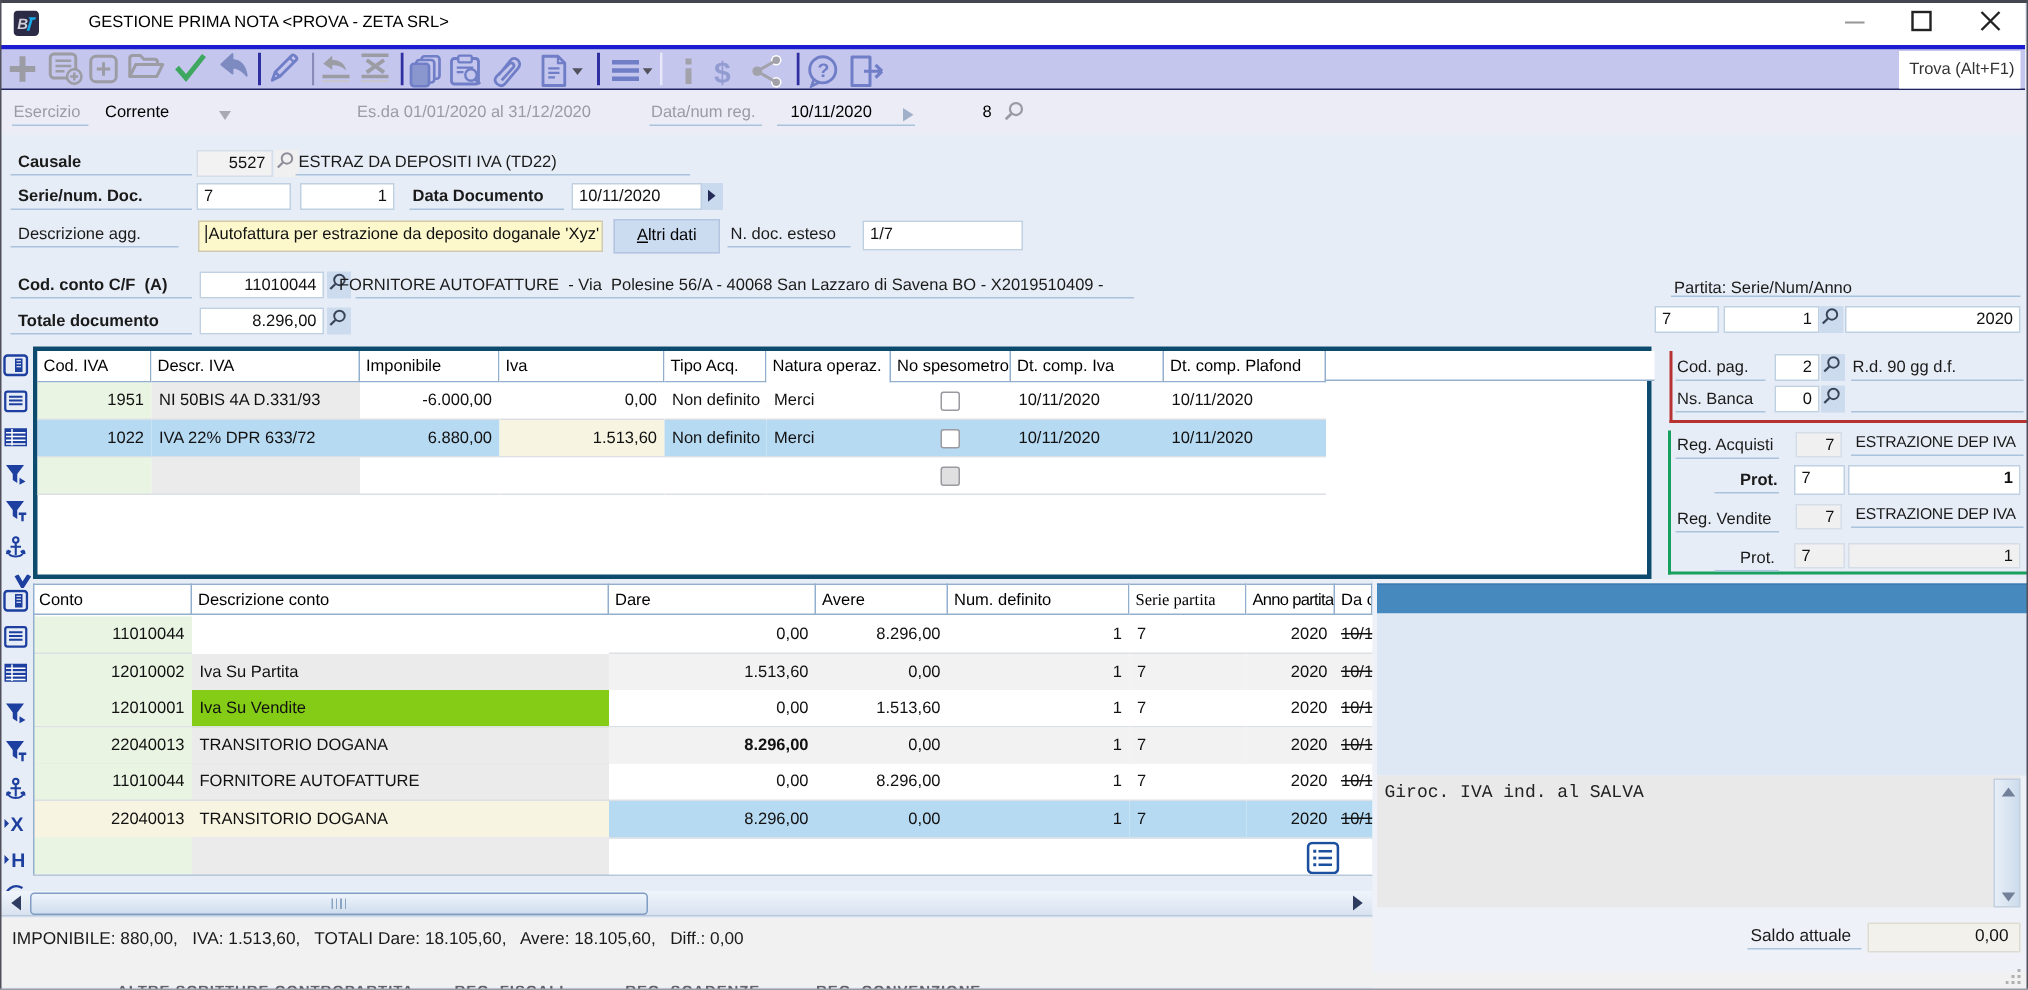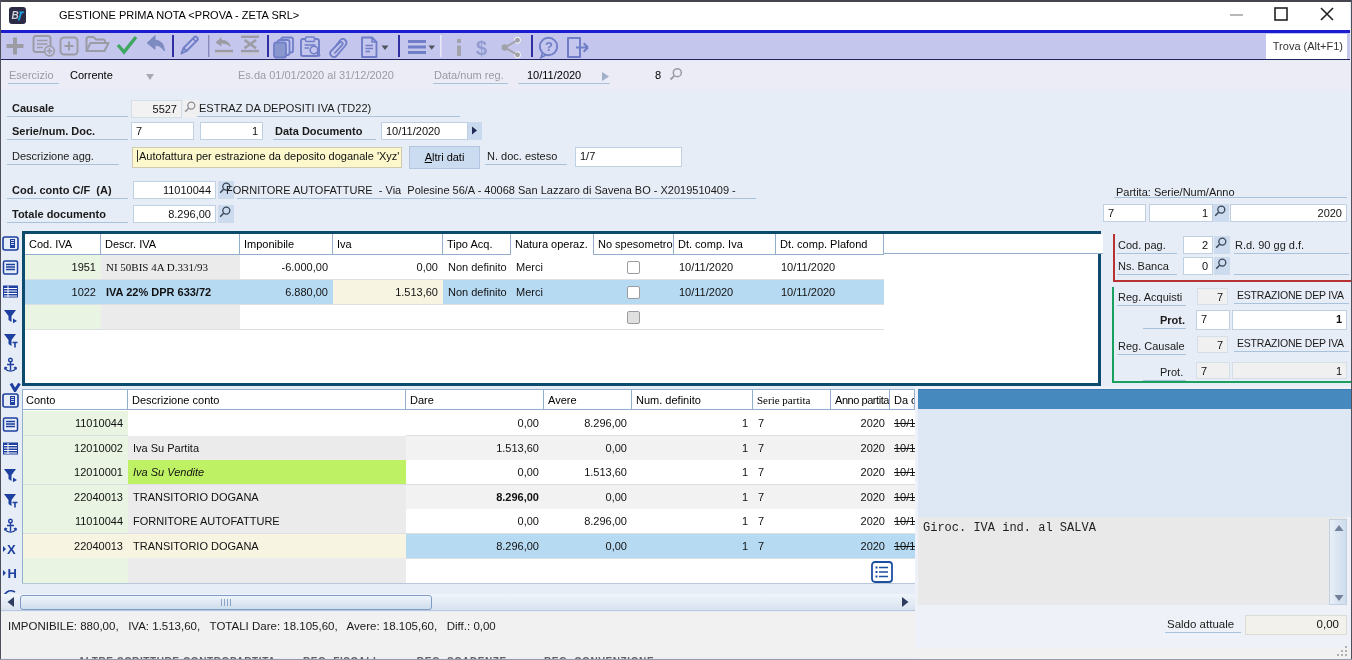--- a/index.html
+++ b/index.html
@@ -243,21 +243,21 @@
 <div class="abs" style="left:1112px;top:287px;width:240px;height:96px;border-left:2px solid #17a05e;border-bottom:2px solid #17a05e;"></div>
 <div class="lbl" style="left:1118px;top:291px;">Reg. Acquisti</div>
 <div class="abs ul" style="left:1117px;top:292px;width:69px;height:14px;"></div>
 <div class="fld ra" style="left:1197px;top:288px;width:31px;height:17px;background:#f0f0f0;border-color:#d5dde8;">7</div>
 <div class="lbl" style="left:1237px;top:289px;font-size:10.5px;letter-spacing:-0.2px;">ESTRAZIONE DEP IVA</div>
 <div class="abs ul" style="left:1234px;top:290px;width:115px;height:14px;"></div>
 <div class="lbl b" style="left:1160px;top:314px;">Prot.</div>
 <div class="abs ul" style="left:1143px;top:315px;width:43px;height:14px;"></div>
 <div class="fld" style="left:1196px;top:310px;width:34px;height:20px;">7</div>
 <div class="fld ra b" style="left:1232px;top:310px;width:115px;height:20px;">1</div>
-<div class="lbl" style="left:1118px;top:340px;">Reg. Causale</div>
+<div class="lbl" style="left:1118px;top:340px;">Reg. Vendite</div>
 <div class="abs ul" style="left:1117px;top:341px;width:69px;height:14px;"></div>
 <div class="fld ra" style="left:1197px;top:336px;width:31px;height:17px;background:#f0f0f0;border-color:#d5dde8;">7</div>
 <div class="lbl" style="left:1237px;top:337px;font-size:10.5px;letter-spacing:-0.2px;">ESTRAZIONE DEP IVA</div>
 <div class="abs ul" style="left:1234px;top:338px;width:115px;height:14px;"></div>
 <div class="lbl" style="left:1160px;top:366px;">Prot.</div>
 <div class="abs ul" style="left:1143px;top:367px;width:43px;height:14px;"></div>
 <div class="fld" style="left:1196px;top:362px;width:34px;height:17px;background:#f0f0f0;border-color:#d5dde8;">7</div>
 <div class="fld ra" style="left:1232px;top:362px;width:115px;height:17px;background:#f0f0f0;border-color:#d5dde8;">1</div>
 
 <div id="ivagrid" class="abs" style="left:22px;top:231px;width:1079px;height:155px;background:#fff;border:3px solid #0c4a6e;">
@@ -265,30 +265,30 @@
       <div class="hcell" style="left:76px;top:0;width:139px;height:21px;border-top:none;">Descr. IVA</div>
       <div class="hcell" style="left:215px;top:0;width:93px;height:21px;border-top:none;">Imponibile</div>
       <div class="hcell" style="left:308px;top:0;width:110px;height:21px;border-top:none;">Iva</div>
       <div class="hcell" style="left:418px;top:0;width:68px;height:21px;border-top:none;">Tipo Acq.</div>
       <div class="hcell" style="left:486px;top:0;width:83px;height:38px;border-top:none;">Natura operaz.</div>
       <div class="hcell" style="left:569px;top:0;width:80px;height:21px;border-top:none;">No spesometro</div>
       <div class="hcell" style="left:649px;top:0;width:102px;height:21px;border-top:none;">Dt. comp. Iva</div>
       <div class="hcell" style="left:751px;top:0;width:108px;height:21px;border-top:none;">Dt. comp. Plafond</div>
       <div class="abs" style="left:859px;top:0;width:219px;height:20px;background:#fff;border-bottom:1px solid #93afce;"></div>
       <div class="gcell" style="left:0px;top:21px;width:76px;height:25px;line-height:25px;background:#e9f4e2;text-align:right;">1951</div>
-      <div class="gcell" style="left:76px;top:21px;width:139px;height:25px;line-height:25px;background:#ebebeb;font-family:Liberation Serif, serif;">NI 50BIS 4A D.331/93</div>
+      <div class="gcell" style="left:76px;top:21px;width:139px;height:25px;line-height:25px;background:#ebebeb;">NI 50BIS 4A D.331/93</div>
       <div class="gcell" style="left:215px;top:21px;width:93px;height:25px;line-height:25px;background:#fff;text-align:right;">-6.000,00</div>
       <div class="gcell" style="left:308px;top:21px;width:110px;height:25px;line-height:25px;background:#fff;text-align:right;">0,00</div>
       <div class="gcell" style="left:418px;top:21px;width:68px;height:25px;line-height:25px;background:#fff;">Non definito</div>
       <div class="gcell" style="left:486px;top:21px;width:83px;height:25px;line-height:25px;background:#fff;">Merci</div>
       <div class="gcell" style="left:569px;top:21px;width:80px;height:25px;line-height:25px;background:#fff;"></div>
       <div class="gcell" style="left:649px;top:21px;width:102px;height:25px;line-height:25px;background:#fff;">10/11/2020</div>
       <div class="gcell" style="left:751px;top:21px;width:108px;height:25px;line-height:25px;background:#fff;">10/11/2020</div>
       <div class="gcell" style="left:0px;top:46px;width:76px;height:25px;line-height:25px;background:#b7daf3;text-align:right;">1022</div>
-      <div class="gcell" style="left:76px;top:46px;width:139px;height:25px;line-height:25px;background:#b7daf3;font-weight:bold;">IVA 22% DPR 633/72</div>
+      <div class="gcell" style="left:76px;top:46px;width:139px;height:25px;line-height:25px;background:#b7daf3;">IVA 22% DPR 633/72</div>
       <div class="gcell" style="left:215px;top:46px;width:93px;height:25px;line-height:25px;background:#b7daf3;text-align:right;">6.880,00</div>
       <div class="gcell" style="left:308px;top:46px;width:110px;height:25px;line-height:25px;background:#f8f4e2;text-align:right;">1.513,60</div>
       <div class="gcell" style="left:418px;top:46px;width:68px;height:25px;line-height:25px;background:#b7daf3;">Non definito</div>
       <div class="gcell" style="left:486px;top:46px;width:83px;height:25px;line-height:25px;background:#b7daf3;">Merci</div>
       <div class="gcell" style="left:569px;top:46px;width:80px;height:25px;line-height:25px;background:#b7daf3;"></div>
       <div class="gcell" style="left:649px;top:46px;width:102px;height:25px;line-height:25px;background:#b7daf3;">10/11/2020</div>
       <div class="gcell" style="left:751px;top:46px;width:108px;height:25px;line-height:25px;background:#b7daf3;">10/11/2020</div>
       <div class="gcell" style="left:0px;top:71px;width:76px;height:25px;line-height:25px;background:#e9f4e2;"></div>
       <div class="gcell" style="left:76px;top:71px;width:139px;height:25px;line-height:25px;background:#ebebeb;"></div>
       <div class="gcell" style="left:215px;top:71px;width:93px;height:25px;line-height:25px;background:#fff;"></div>
@@ -354,21 +354,21 @@
       <div class="gcell" style="left:868px;top:22px;width:25px;height:25px;line-height:25px;background:#fff;padding:0 0 0 4px;"><span style="text-decoration:line-through;">10/1</span></div>
       <div class="gcell ra" style="left:0;top:46.5px;width:106px;height:25px;line-height:25px;background:#e9f4e2;">12010002</div>
       <div class="gcell" style="left:106px;top:46.5px;width:278px;height:25px;line-height:25px;background:#ebebeb;">Iva Su Partita</div>
       <div class="gcell ra" style="left:384px;top:46.5px;width:138px;height:25px;line-height:25px;background:#f2f2f2;">1.513,60</div>
       <div class="gcell ra" style="left:522px;top:46.5px;width:88px;height:25px;line-height:25px;background:#f2f2f2;">0,00</div>
       <div class="gcell ra" style="left:610px;top:46.5px;width:121px;height:25px;line-height:25px;background:#f2f2f2;">1</div>
       <div class="gcell" style="left:731px;top:46.5px;width:78px;height:25px;line-height:25px;background:#f2f2f2;">7</div>
       <div class="gcell ra" style="left:809px;top:46.5px;width:59px;height:25px;line-height:25px;background:#f2f2f2;">2020</div>
       <div class="gcell" style="left:868px;top:46.5px;width:25px;height:25px;line-height:25px;background:#f2f2f2;padding:0 0 0 4px;"><span style="text-decoration:line-through;">10/1</span></div>
       <div class="gcell ra" style="left:0;top:71px;width:106px;height:25px;line-height:25px;background:#e9f4e2;">12010001</div>
-      <div class="gcell" style="left:106px;top:71px;width:278px;height:25px;line-height:25px;background:#bef264;font-style:italic;">Iva Su Vendite</div>
+      <div class="gcell" style="left:106px;top:71px;width:278px;height:25px;line-height:25px;background:#84cc16;">Iva Su Vendite</div>
       <div class="gcell ra" style="left:384px;top:71px;width:138px;height:25px;line-height:25px;background:#fff;">0,00</div>
       <div class="gcell ra" style="left:522px;top:71px;width:88px;height:25px;line-height:25px;background:#fff;">1.513,60</div>
       <div class="gcell ra" style="left:610px;top:71px;width:121px;height:25px;line-height:25px;background:#fff;">1</div>
       <div class="gcell" style="left:731px;top:71px;width:78px;height:25px;line-height:25px;background:#fff;">7</div>
       <div class="gcell ra" style="left:809px;top:71px;width:59px;height:25px;line-height:25px;background:#fff;">2020</div>
       <div class="gcell" style="left:868px;top:71px;width:25px;height:25px;line-height:25px;background:#fff;padding:0 0 0 4px;"><span style="text-decoration:line-through;">10/1</span></div>
       <div class="gcell ra" style="left:0;top:95.5px;width:106px;height:25px;line-height:25px;background:#e9f4e2;">22040013</div>
       <div class="gcell" style="left:106px;top:95.5px;width:278px;height:25px;line-height:25px;background:#ebebeb;">TRANSITORIO DOGANA</div>
       <div class="gcell ra b" style="left:384px;top:95.5px;width:138px;height:25px;line-height:25px;background:#f2f2f2;">8.296,00</div>
       <div class="gcell ra" style="left:522px;top:95.5px;width:88px;height:25px;line-height:25px;background:#f2f2f2;">0,00</div>

